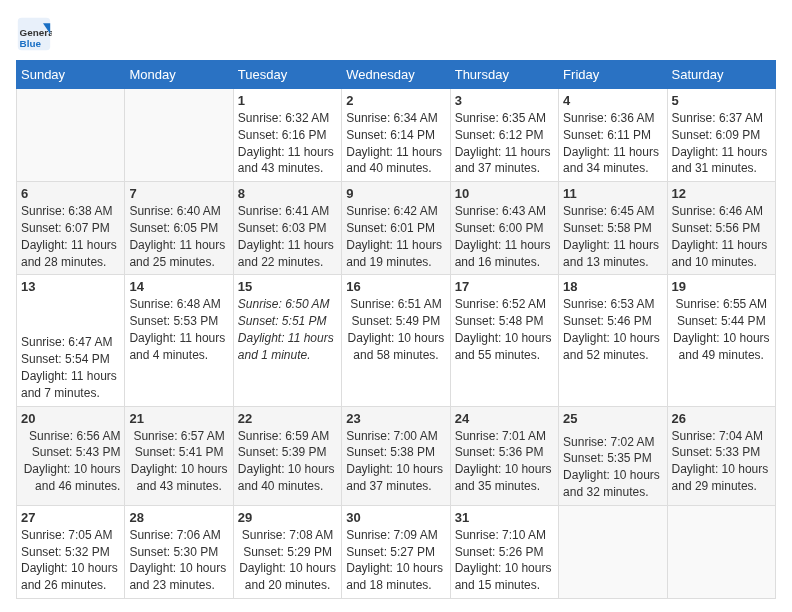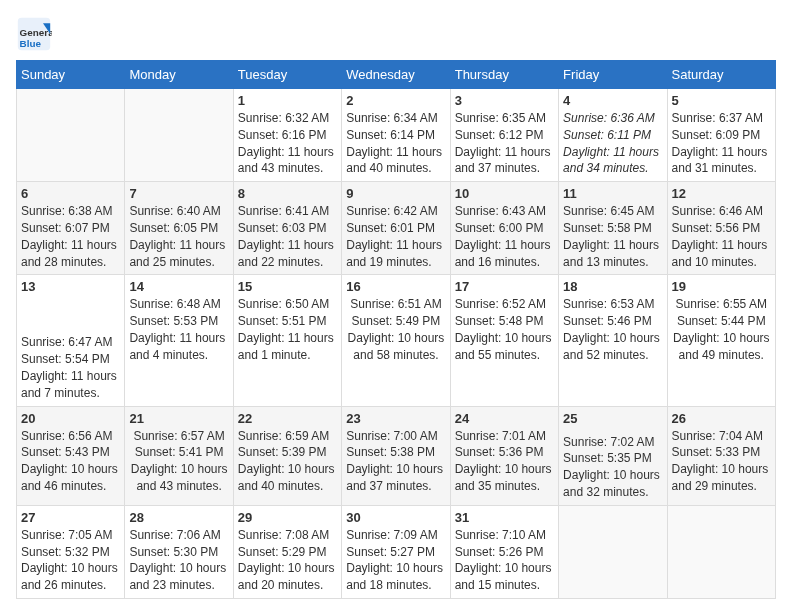--- a/index.html
+++ b/index.html
@@ -143,21 +143,21 @@
 Daylight: 11 hours and 40 minutes.</div>
         </td>
         <td>
           <div class="day-num">3</div>
           <div class="day-info" style="white-space: pre-line;">Sunrise: 6:35 AM
 Sunset: 6:12 PM
 Daylight: 11 hours and 37 minutes.</div>
         </td>
         <td>
           <div class="day-num">4</div>
-          <div class="day-info" style="white-space: pre-line; font-style: italic;">Sunrise: 6:36 AM
+          <div class="day-info" style="white-space: pre-line;">Sunrise: 6:36 AM
 Sunset: 6:11 PM
 Daylight: 11 hours and 34 minutes.</div>
         </td>
         <td>
           <div class="day-num">5</div>
           <div class="day-info" style="white-space: pre-line;">Sunrise: 6:37 AM
 Sunset: 6:09 PM
 Daylight: 11 hours and 31 minutes.</div>
         </td>
       </tr>
@@ -213,21 +213,21 @@
 Daylight: 11 hours and 7 minutes.</div>
         </td>
         <td>
           <div class="day-num">14</div>
           <div class="day-info" style="white-space: pre-line;">Sunrise: 6:48 AM
 Sunset: 5:53 PM
 Daylight: 11 hours and 4 minutes.</div>
         </td>
         <td>
           <div class="day-num">15</div>
-          <div class="day-info" style="white-space: pre-line;">Sunrise: 6:50 AM
+          <div class="day-info" style="white-space: pre-line; font-style: italic;">Sunrise: 6:50 AM
 Sunset: 5:51 PM
 Daylight: 11 hours and 1 minute.</div>
         </td>
         <td>
           <div class="day-num">16</div>
           <div class="day-info" style="white-space: pre-line; text-align: center;">Sunrise: 6:51 AM
 Sunset: 5:49 PM
 Daylight: 10 hours and 58 minutes.</div>
         </td>
         <td>
@@ -245,21 +245,21 @@
         <td>
           <div class="day-num">19</div>
           <div class="day-info" style="white-space: pre-line; text-align: center;">Sunrise: 6:55 AM
 Sunset: 5:44 PM
 Daylight: 10 hours and 49 minutes.</div>
         </td>
       </tr>
       <tr>
         <td>
           <div class="day-num">20</div>
-          <div class="day-info" style="white-space: pre-line;">Sunrise: 6:56 AM
+          <div class="day-info" style="white-space: pre-line; text-align: right;">Sunrise: 6:56 AM
 Sunset: 5:43 PM
 Daylight: 10 hours and 46 minutes.</div>
         </td>
         <td>
           <div class="day-num">21</div>
           <div class="day-info" style="white-space: pre-line; text-align: center;">Sunrise: 6:57 AM
 Sunset: 5:41 PM
 Daylight: 10 hours and 43 minutes.</div>
         </td>
         <td>
@@ -301,21 +301,21 @@
 Daylight: 10 hours and 26 minutes.</div>
         </td>
         <td>
           <div class="day-num">28</div>
           <div class="day-info" style="white-space: pre-line;">Sunrise: 7:06 AM
 Sunset: 5:30 PM
 Daylight: 10 hours and 23 minutes.</div>
         </td>
         <td>
           <div class="day-num">29</div>
-          <div class="day-info" style="white-space: pre-line;">Sunrise: 7:08 AM
+          <div class="day-info" style="white-space: pre-line; text-align: center;">Sunrise: 7:08 AM
 Sunset: 5:29 PM
 Daylight: 10 hours and 20 minutes.</div>
         </td>
         <td>
           <div class="day-num">30</div>
           <div class="day-info" style="white-space: pre-line;">Sunrise: 7:09 AM
 Sunset: 5:27 PM
 Daylight: 10 hours and 18 minutes.</div>
         </td>
         <td>

